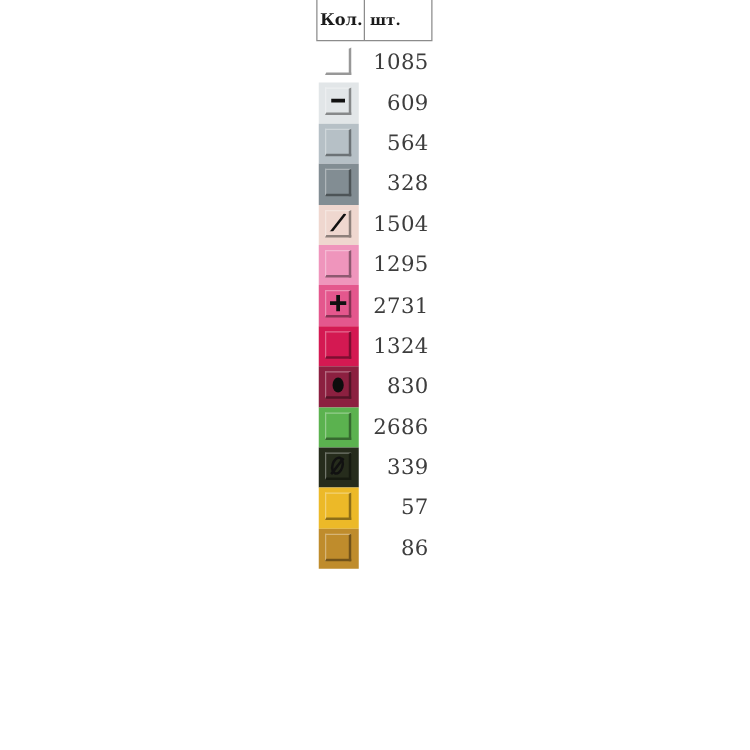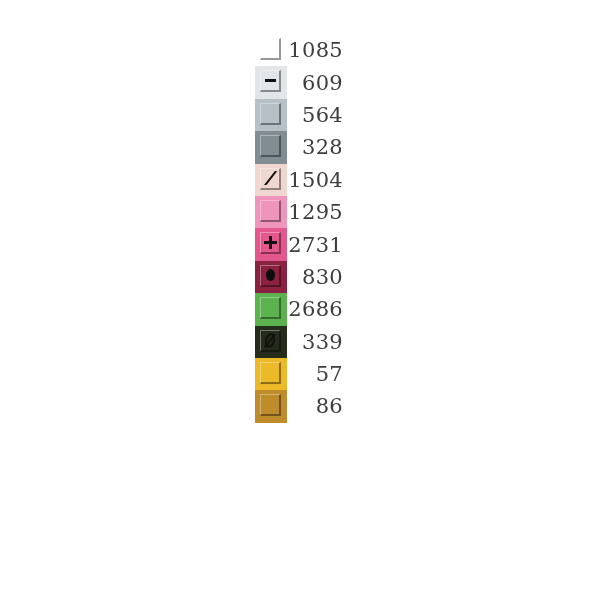--- a/index.html
+++ b/index.html
@@ -126,31 +126,39 @@
     transform:rotate(16deg);
   }
   .sym-oslash::before{
     content:"";position:absolute;left:2px;top:-2px;width:2px;height:16px;
     background:#111;transform:rotate(22deg);
   }
   .count{
     flex:1 1 auto;
     text-align:right;
     padding-right:3px;
-    font-size:21px;
+    font-size:17px;
     color:#3d3d3d;
     font-family:"DejaVu Serif", serif;
     letter-spacing:0.3px;
   }
 </style>
 </head>
 <body>
 
 <div id="legend">
 
+  <div class="hdr">
+    <div class="vline vline-left"></div>
+    <div class="vline vline-mid"></div>
+    <div class="vline vline-right"></div>
+    <div class="hdr-cell hdr-kol">Кол.</div>
+    <div class="hdr-cell hdr-sht">шт.</div>
+    <div class="hline"></div>
+  </div>
 
   <div id="rows">
       <div class="row">
         <div class="swatch" style="background: rgb(255, 255, 255);">
           <div class="inner"></div>
         </div>
         <div class="count">1085</div>
       </div>
       <div class="row">
         <div class="swatch" style="background: rgb(226, 230, 232);">
@@ -188,20 +196,26 @@
       </div>
       <div class="row">
         <div class="swatch" style="background: rgb(228, 87, 141);">
           <div class="inner">
             <span class="sym-plus"></span>
           </div>
         </div>
         <div class="count">2731</div>
       </div>
       <div class="row">
+        <div class="swatch" style="background: rgb(212, 25, 82);">
+          <div class="inner"></div>
+        </div>
+        <div class="count">1324</div>
+      </div>
+      <div class="row">
         <div class="swatch" style="background: rgb(140, 32, 64);">
           <div class="inner">
             <span class="sym-dot"></span>
           </div>
         </div>
         <div class="count">830</div>
       </div>
       <div class="row">
         <div class="swatch" style="background: rgb(91, 178, 79);">
           <div class="inner"></div>

